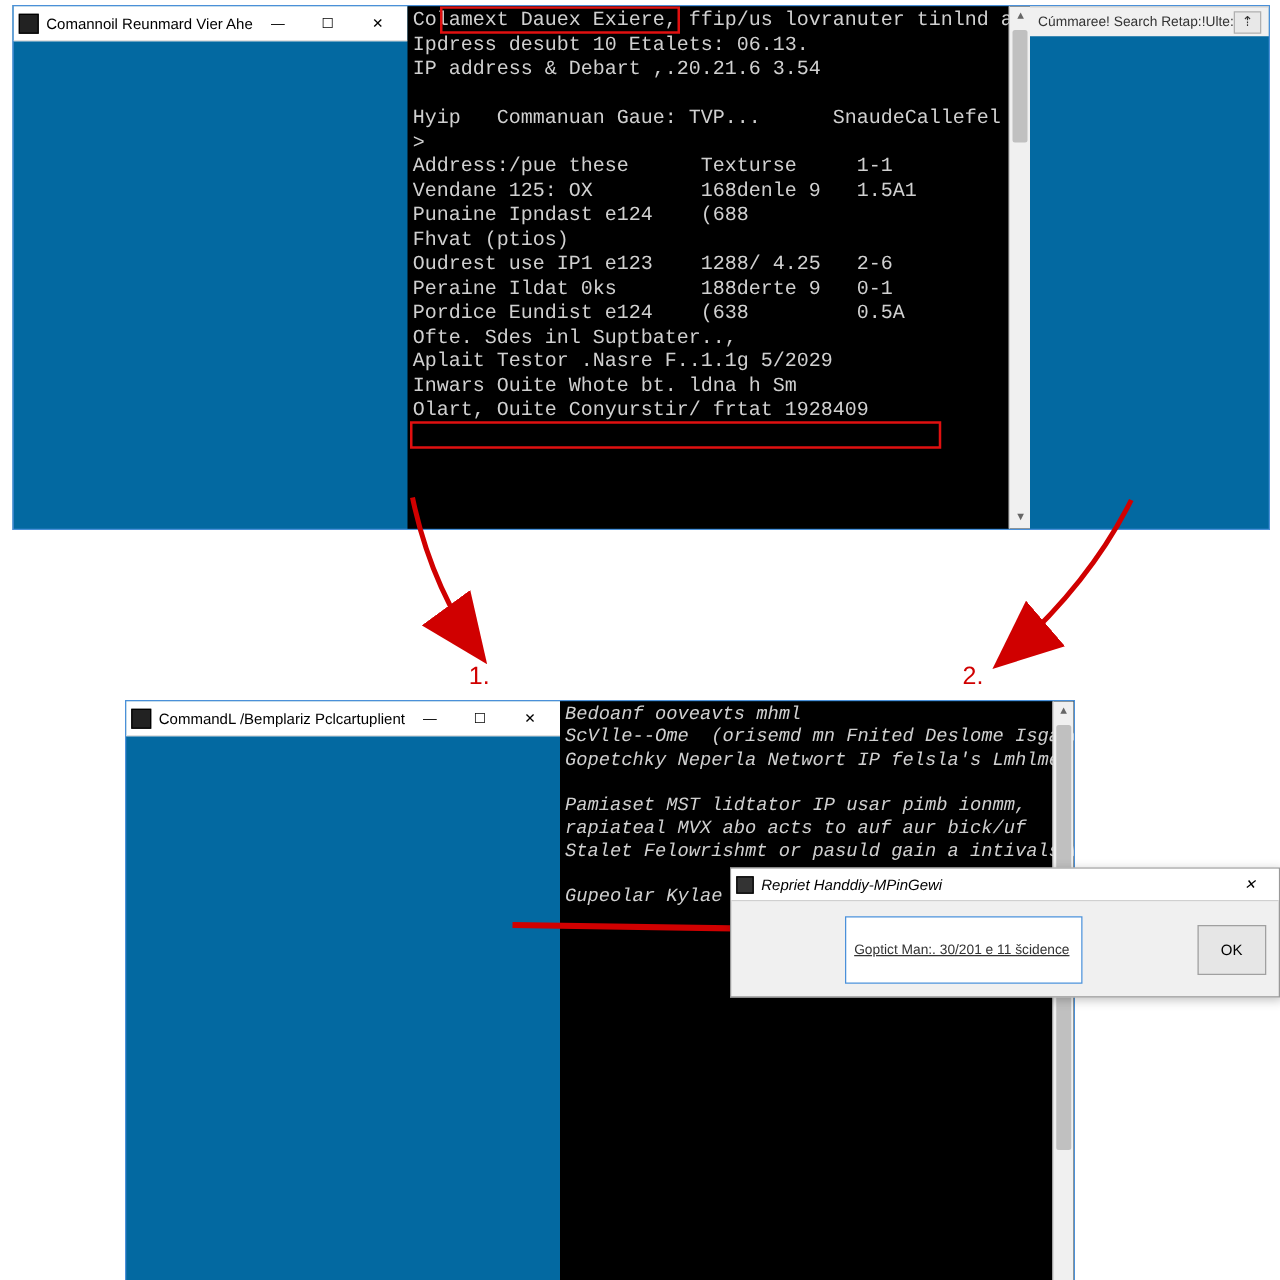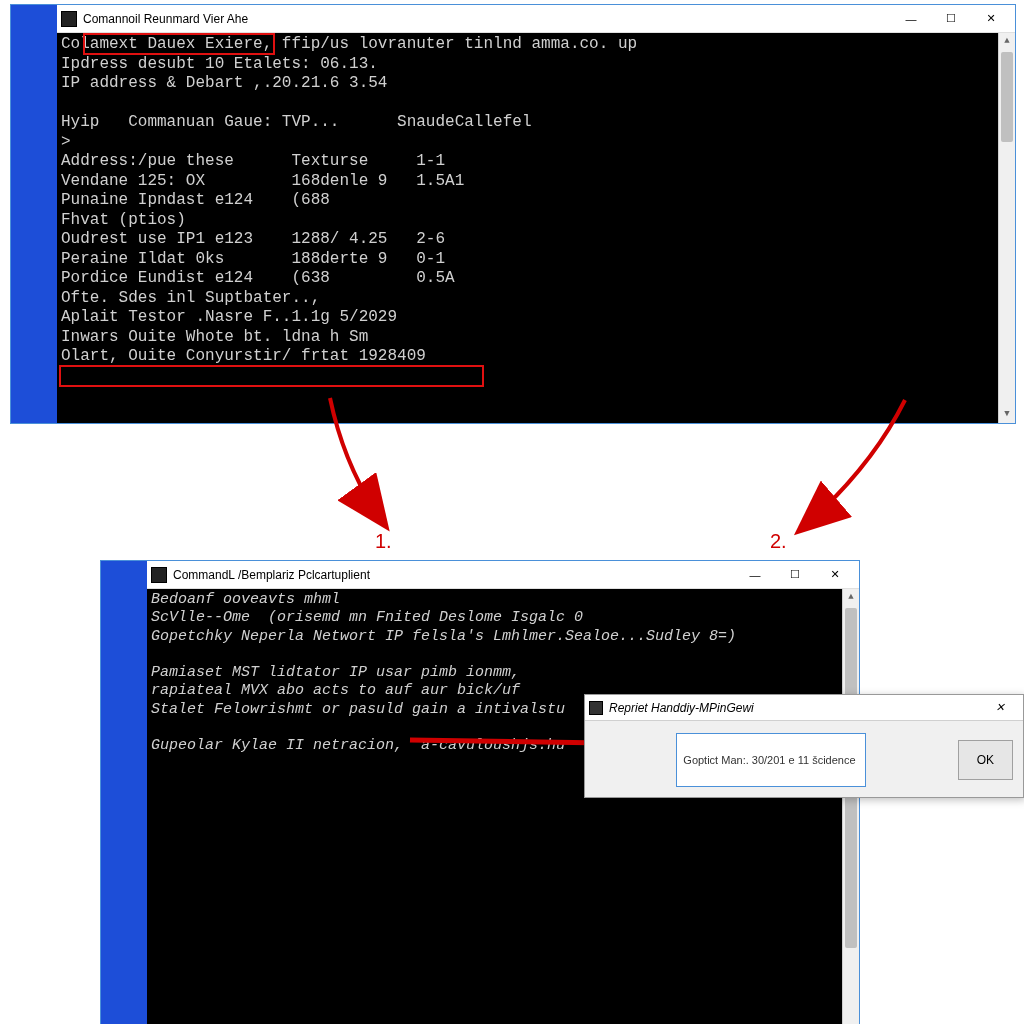--- a/index.html
+++ b/index.html
@@ -6,25 +6,24 @@
   body {
     width: 1024px;
     height: 1024px;
     background: #fff;
     font-family: "Segoe UI", Arial, sans-serif;
     position: relative;
     overflow: hidden;
   }
   .window {
     position: absolute;
-    background: #1d4ed8;
+    background: #0369a1;
     border: 1px solid #4a90d9;
     display: flex;
-    flex-direction: column;
-    padding-left: 46px;
+    flex-direction: row;
   }
   .titlebar {
     height: 28px;
     background: #fff;
     display: flex;
     align-items: center;
     padding: 0 4px;
     border-bottom: 1px solid #e0e0e0;
     font-size: 12px;
     color: #000;
@@ -106,20 +105,21 @@
     display:flex; align-items:center; gap:10px;
     font-size: 12px;
   }
   .dialog-field {
     border: 1px solid #4a90d9;
     padding: 20px 6px;
     background: #fff;
     font-size: 11px;
     color: #333;
     min-width: 190px;
+    text-decoration: underline;
   }
   .dialog-ok {
     border: 1px solid #a0a0a0;
     background: #e6e6e6;
     padding: 12px 18px;
     font-size: 12px;
   }
   
   .hl {
     position:absolute;
@@ -165,20 +165,25 @@
 Ofte. Sdes inl Suptbater..,
 Aplait Testor .Nasre F..1.1g 5/2029
 Inwars Ouite Whote bt. ldna h Sm
 Olart, Ouite Conyurstir/ frtat 1928409</div><div class="hl" style="left:26px; top:0px; width:192px; height:22px;"></div><div class="hl" style="left:2px; top:332px; width:425px; height:22px;"></div><div class="scrollbar-v">
       <div class="sb-arrow">▲</div>
       <div class="sb-track">
         <div class="sb-thumb" style="top:2px; height:90px;"></div>
       </div>
       <div class="sb-arrow">▼</div>
     </div></div>
+  <div class="statusbar">
+    <span>Cúmmaree! Search Retap:!Ulte:</span>
+    <div class="spacer"></div>
+    <div class="sb-btn">⇡</div>
+  </div>
 </div>
 
 <svg class="arrow" style="left:0;top:0;width:1024px;height:1024px;">
   <defs>
     <marker id="ah1" markerWidth="14" markerHeight="12" refX="12" refY="6" orient="auto">
       <path d="M0,0 L14,6 L0,12 Z" fill="#d00000"></path>
     </marker>
   </defs>
   <path d="M 330 398 Q 345 470 385 525" stroke="#d00000" stroke-width="4" fill="none" marker-end="url(#ah1)"></path>
 </svg>

